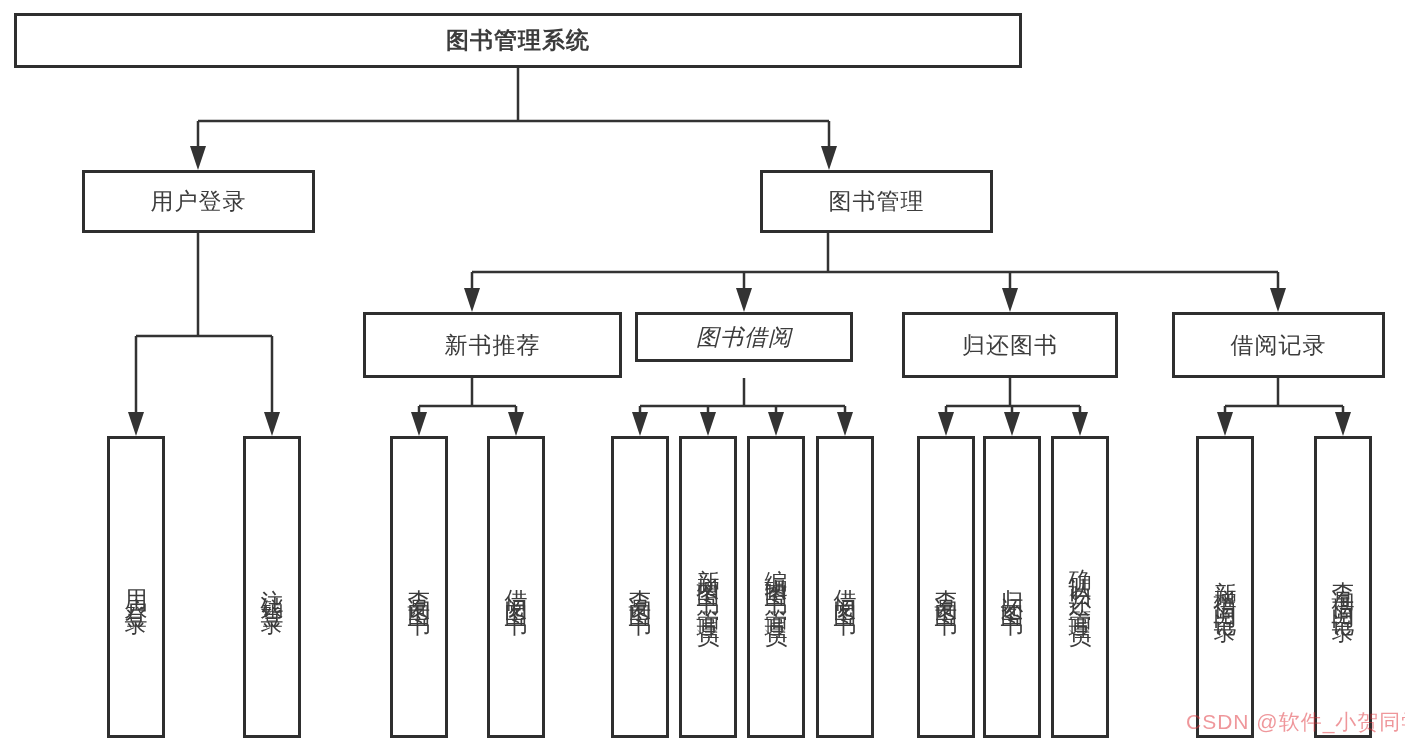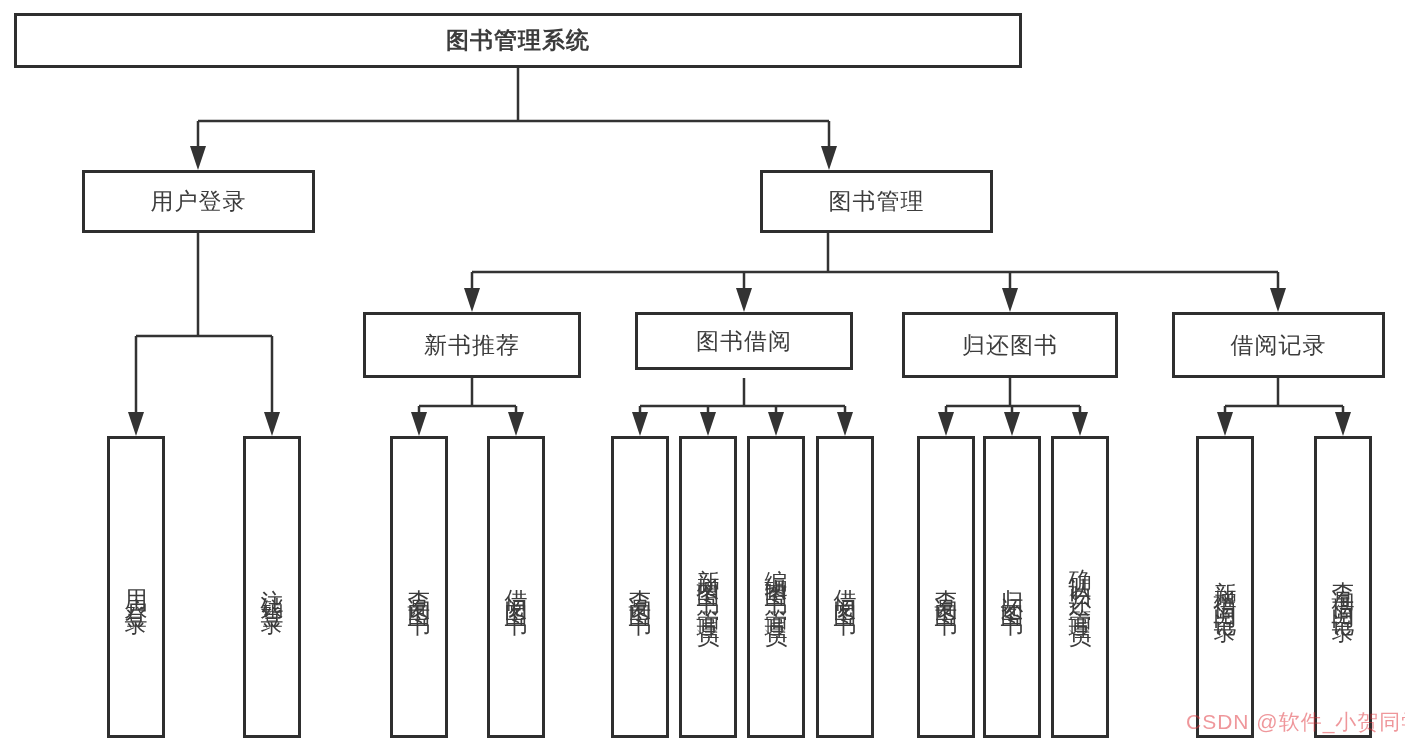--- a/index.html
+++ b/index.html
@@ -44,22 +44,22 @@
     writing-mode: vertical-rl;
     text-orientation: mixed;
     font-size: 23px;
     letter-spacing: 8px;
     line-height: 1;
   }
   
   #n-root   { left: 14px;  top: 13px;  width: 1008px; height: 55px; font-weight: bold; }
   #n-user   { left: 82px;  top: 170px; width: 233px;  height: 63px; }
   #n-mgmt   { left: 712px; top: 170px; width: 233px;  height: 63px; margin-left: 48px; }
-  #n-l3-a   { left: 363px; top: 312px; width: 218px;  height: 66px; }
-  #n-l3-b   { left: 635px; top: 312px; width: 218px;  height: 58px; }
+  #n-l3-a   { left: 363px; top: 312px; width: 259px;  height: 66px; }
+  #n-l3-b   { left: 635px; top: 312px; width: 218px;  height: 50px; font-style: italic; }
   #n-l3-c   { left: 902px; top: 312px; width: 216px;  height: 66px; }
   #n-l3-d   { left: 1172px;top: 312px; width: 213px;  height: 66px; }
   
   #n-leaf-1  { left: 107px; }
   #n-leaf-2  { left: 243px; }
   #n-leaf-3  { left: 390px; }
   #n-leaf-4  { left: 487px; }
   #n-leaf-5  { left: 611px; }
   #n-leaf-6  { left: 679px; }
   #n-leaf-7  { left: 747px; }

